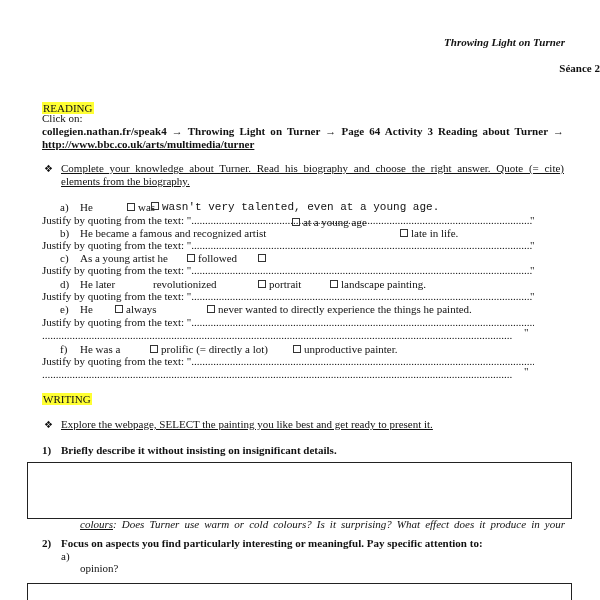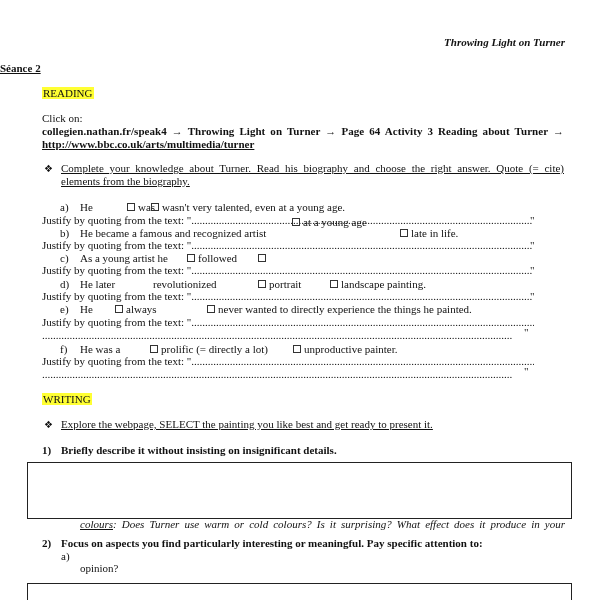--- a/index.html
+++ b/index.html
@@ -12,36 +12,36 @@
   .box { position:absolute; left:27px; width:543px; border:1px solid #222; background:#fff; }
   .chk { display:inline-block; width:6px; height:6px; border:1px solid #333; margin-right:3px; vertical-align:0px; }
   .dots { letter-spacing:0; overflow:hidden; }
   .justify-row { position:absolute; left:42px; width:490px; line-height:13px; white-space:nowrap; overflow:hidden; }
   .bullet { position:absolute; left:44px; font-size:10px; }
 </style>
 </head>
 <body>
 
 <div class="abs b" style="right:35px; top:36px; font-style:italic;">Throwing Light on Turner</div>
-<div class="abs b" style="left:0; width:600px; text-align:left; top:62px;text-decoration:underline;">Séance 2</div>
+<div class="abs b" style="left:0; width:600px; text-align:right; top:62px;">Séance 2</div>
 
-<div class="abs" style="left:42px; top:87px;"><span class="hl">READING</span></div>
+<div class="abs" style="left:42px; top:102px;"><span class="hl">READING</span></div>
 <div class="abs" style="left:42px; top:112px;">Click on:</div>
 <div class="abs b" style="left:42px; top:125px; width:522px; text-align:justify; text-align-last:justify; letter-spacing:0.05px;">collegien.nathan.fr/speak4 → Throwing Light on Turner → Page 64 Activity 3 Reading about Turner →</div>
 <div class="abs b u" style="left:42px; top:138px;">http://www.bbc.co.uk/arts/multimedia/turner</div>
 
 <div class="bullet abs" style="top:162px;">❖</div>
 <div class="abs u" style="left:61px; top:162px; width:503px; text-align:justify; text-align-last:justify;">Complete your knowledge about Turner. Read his biography and choose the right answer. Quote (= cite)</div>
 <div class="abs u" style="left:61px; top:175px;">elements from the biography.</div>
 
 <div>
   <div class="abs" style="left:60px; top:201px;">a)</div>
   <div class="abs" style="left:80px; top:201px;">He</div>
   <div class="abs" style="left:115px; top:201px;padding-left:12px;"><span class="chk"></span><span>was</span></div>
-  <div class="abs" style="left:151px; top:201px;"><span class="chk"></span><span>wasn't very talented, even at a young age.</span></div>
+  <div class="abs" style="left:151px; top:201px;font-family:Liberation Mono, monospace;"><span class="chk"></span><span>wasn't very talented, even at a young age.</span></div>
 </div>
 <div class="justify-row" style="top:214px;"><span>Justify by quoting from the text: "</span><span class="dots">.................................................................................................................................</span></div>
 <div class="abs" style="left:530px; top:214px;">"</div>
 
 <div>
   <div class="abs" style="left:60px; top:227px;">b)</div>
   <div class="abs" style="left:80px; top:227px;">He became a famous and recognized artist</div>
   <div class="abs" style="left:292px; top:216px;"><span class="chk"></span><span>at a young age</span></div>
   <div class="abs" style="left:400px; top:227px;"><span class="chk"></span><span>late in life.</span></div>
 </div>

